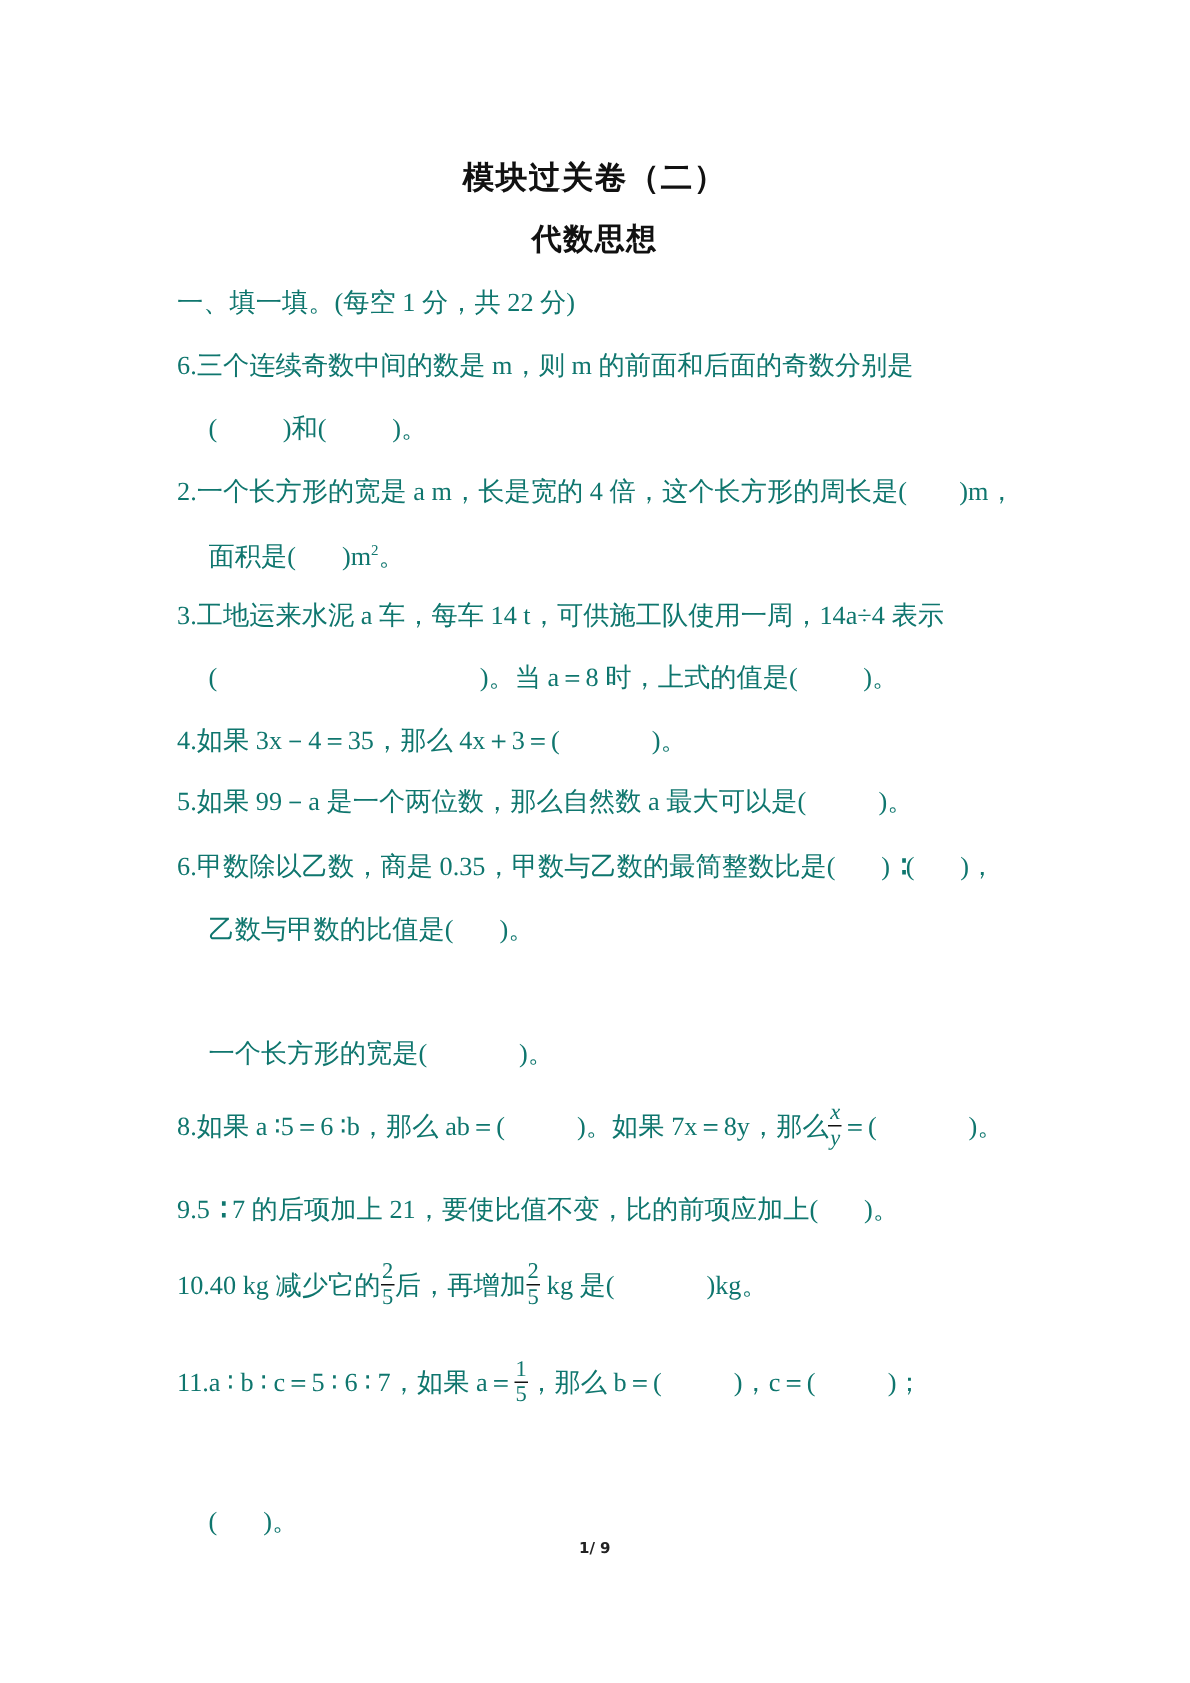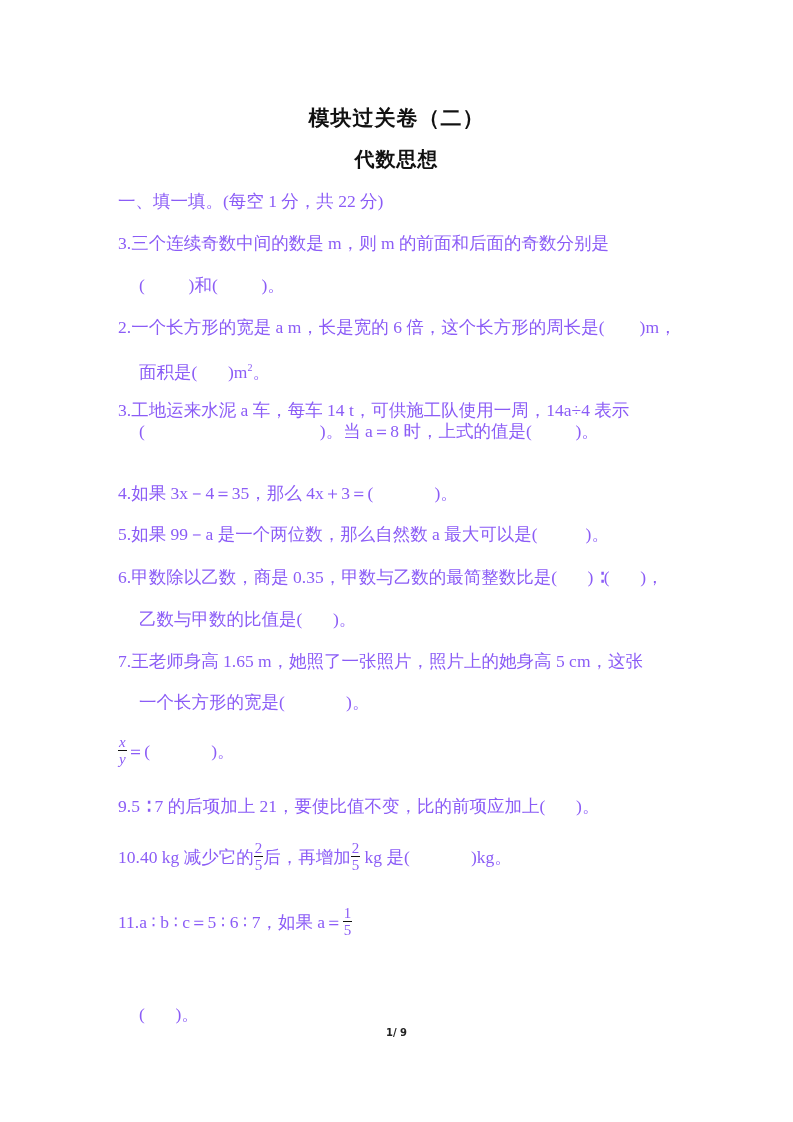--- a/index.html
+++ b/index.html
@@ -1,59 +1,58 @@
 <!DOCTYPE html>
 <html><head>
 <meta charset="utf-8">
 <style>
   html, body { margin: 0; padding: 0; background: #ffffff; }
   body { width: 793px; height: 1122px; position: relative; overflow: hidden; color: #111; }
   .page { position: absolute; left: 0; top: 0; width: 793px; height: 1122px; }
   .title { position: absolute; left: 0; width: 793px; text-align: center; font-family: "DejaVu Sans", sans-serif; font-weight: bold; color: #111; }
   .t1 { top: 104px; font-size: 21px; letter-spacing: 1px; }
   .t2 { top: 146px; font-size: 20px; letter-spacing: 1px; }
-  .line { position: absolute; left: 118px; font-family: "Liberation Serif", "DejaVu Serif", serif; font-size: 17.5px; white-space: pre; line-height: 22px; color: #8b5cf6; }
+  .line { position: absolute; left: 118px; font-family: "Liberation Serif", "DejaVu Serif", serif; font-size: 17.5px; white-space: pre; line-height: 22px; color: #0f766e; }
   .indent { left: 139px; }
   .it { font-style: italic; }
   .frac { display: inline-block; vertical-align: middle; text-align: center; font-size: 15px; line-height: 16px; position: relative; top: -2px; }
   .frac .num { display: block; border-bottom: 1px solid #111; padding: 0 1px; }
   .frac .den { display: block; }
   .footer { position: absolute; top: 1027px; left: 0; width: 793px; text-align: center; font-family: "DejaVu Sans", sans-serif; font-size: 10px; font-weight: bold; color: #222; }
   sup { font-size: 10px; }
 </style>
 </head>
 <body>
 
 <div class="page">
   <div class="title t1">模块过关卷（二）</div>
   <div class="title t2">代数思想</div>
 
   <div class="line" style="top:190px">一、填一填。(每空 1 分，共 22 分)</div>
 
-  <div class="line" style="top:232px">3.三个连续奇数中间的数是 m，则 m 的前面和后面的奇数分别是</div>
+  <div class="line" style="top:232px">6.三个连续奇数中间的数是 m，则 m 的前面和后面的奇数分别是</div>
   <div class="line indent" style="top:274px">(          )和(          )。</div>
 
-  <div class="line" style="top:316px">2.一个长方形的宽是 a m，长是宽的 6 倍，这个长方形的周长是(        )m，</div>
+  <div class="line" style="top:316px">2.一个长方形的宽是 a m，长是宽的 4 倍，这个长方形的周长是(        )m，</div>
   <div class="line indent" style="top:357px"><span>面积是(       )m</span><sup>2</sup><span>。</span></div>
 
   <div class="line" style="top:399px">3.工地运来水泥 a 车，每车 14 t，可供施工队使用一周，14a÷4 表示</div>
-  <div class="line indent" style="top:420px">(                                        )。当 a＝8 时，上式的值是(          )。</div>
+  <div class="line indent" style="top:440px">(                                        )。当 a＝8 时，上式的值是(          )。</div>
 
   <div class="line" style="top:482px">4.如果 3x－4＝35，那么 4x＋3＝(              )。</div>
   <div class="line" style="top:523px">5.如果 99－a 是一个两位数，那么自然数 a 最大可以是(           )。</div>
 
   <div class="line" style="top:566px">6.甲数除以乙数，商是 0.35，甲数与乙数的最简整数比是(       ) ∶(       )，</div>
   <div class="line indent" style="top:608px">乙数与甲数的比值是(       )。</div>
 
-  <div class="line" style="top:650px">7.王老师身高 1.65 m，她照了一张照片，照片上的她身高 5 cm，这张</div>
   <div class="line indent" style="top:691px">一个长方形的宽是(              )。</div>
 
-  <div class="line" style="top:736px"><span class="frac it"><span class="num">x</span><span class="den">y</span></span><span>＝(              )。</span></div>
+  <div class="line" style="top:736px"><span>8.如果 a ∶5＝6 ∶b，那么 ab＝(           )。如果 7x＝8y，那么</span><span class="frac it"><span class="num">x</span><span class="den">y</span></span><span>＝(              )。</span></div>
 
   <div class="line" style="top:795px">9.5 ∶ 7 的后项加上 21，要使比值不变，比的前项应加上(       )。</div>
 
   <div class="line" style="top:842px"><span>10.40 kg 减少它的</span><span class="frac"><span class="num">2</span><span class="den">5</span></span><span>后，再增加</span><span class="frac"><span class="num">2</span><span class="den">5</span></span><span> kg 是(              )kg。</span></div>
 
-  <div class="line" style="top:907px"><span>11.a ∶ b ∶ c＝5 ∶ 6 ∶ 7，如果 a＝</span><span class="frac"><span class="num">1</span><span class="den">5</span></span></div>
+  <div class="line" style="top:907px"><span>11.a ∶ b ∶ c＝5 ∶ 6 ∶ 7，如果 a＝</span><span class="frac"><span class="num">1</span><span class="den">5</span></span><span>，那么 b＝(           )，c＝(           )；</span></div>
   <div class="line indent" style="top:1003px">(       )。</div>
 
   <div class="footer">1/ 9</div>
 </div>
 
 </body></html>

